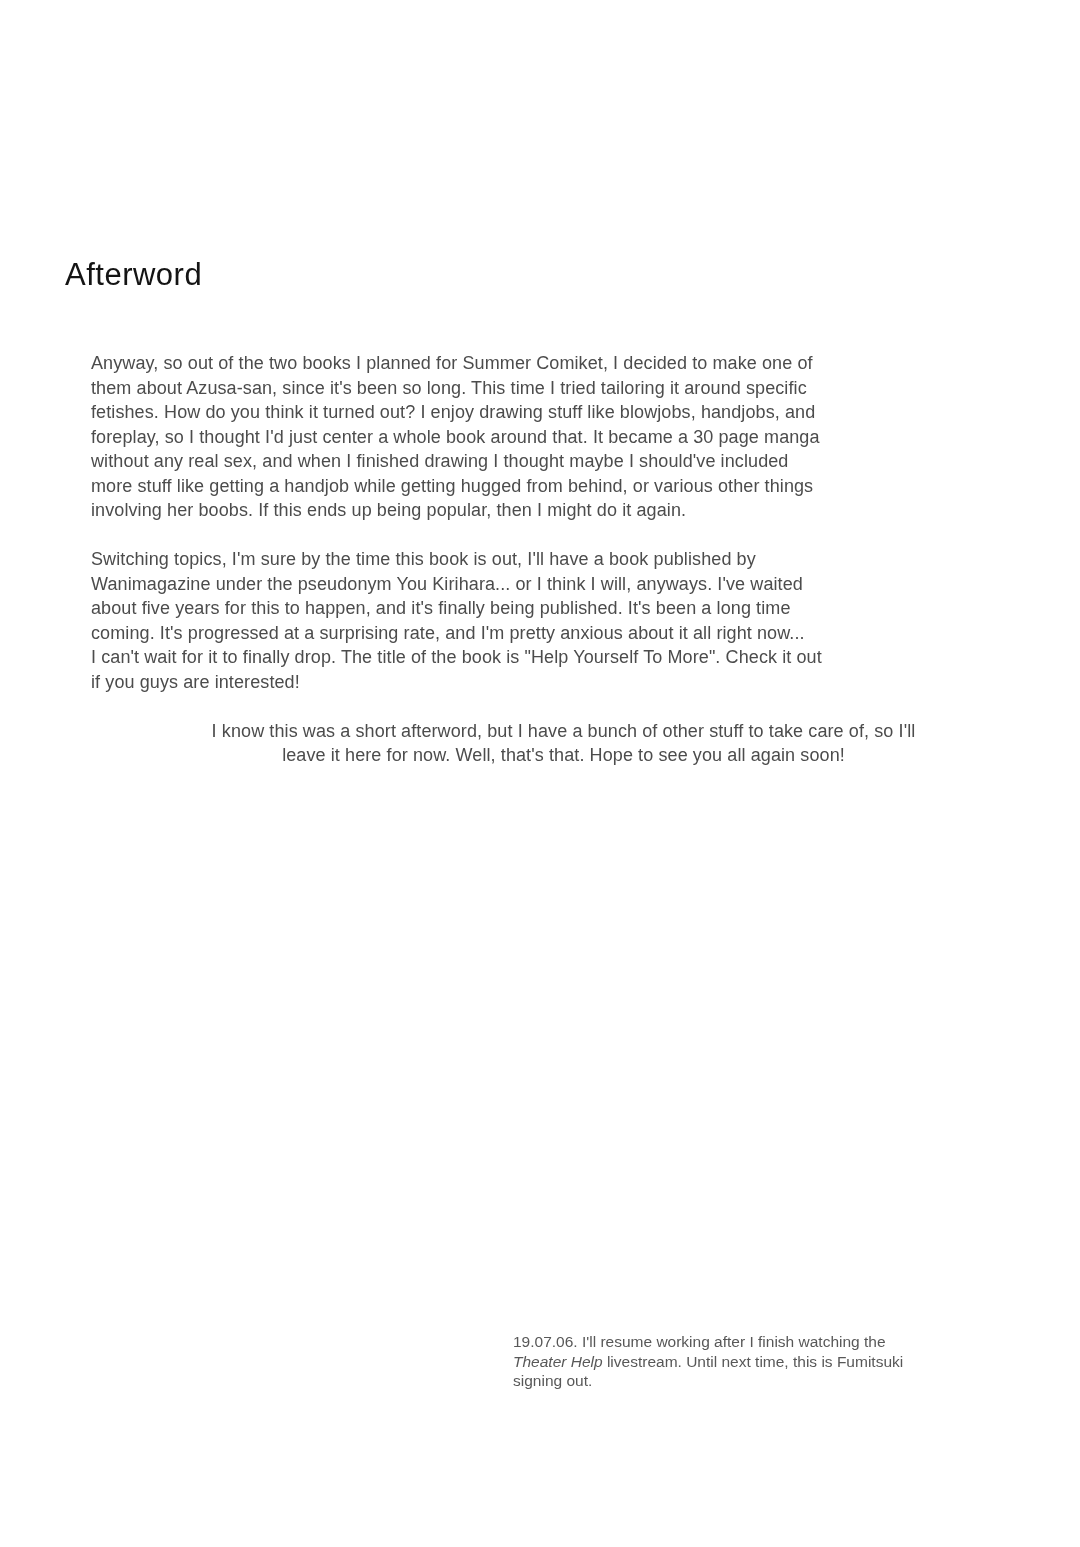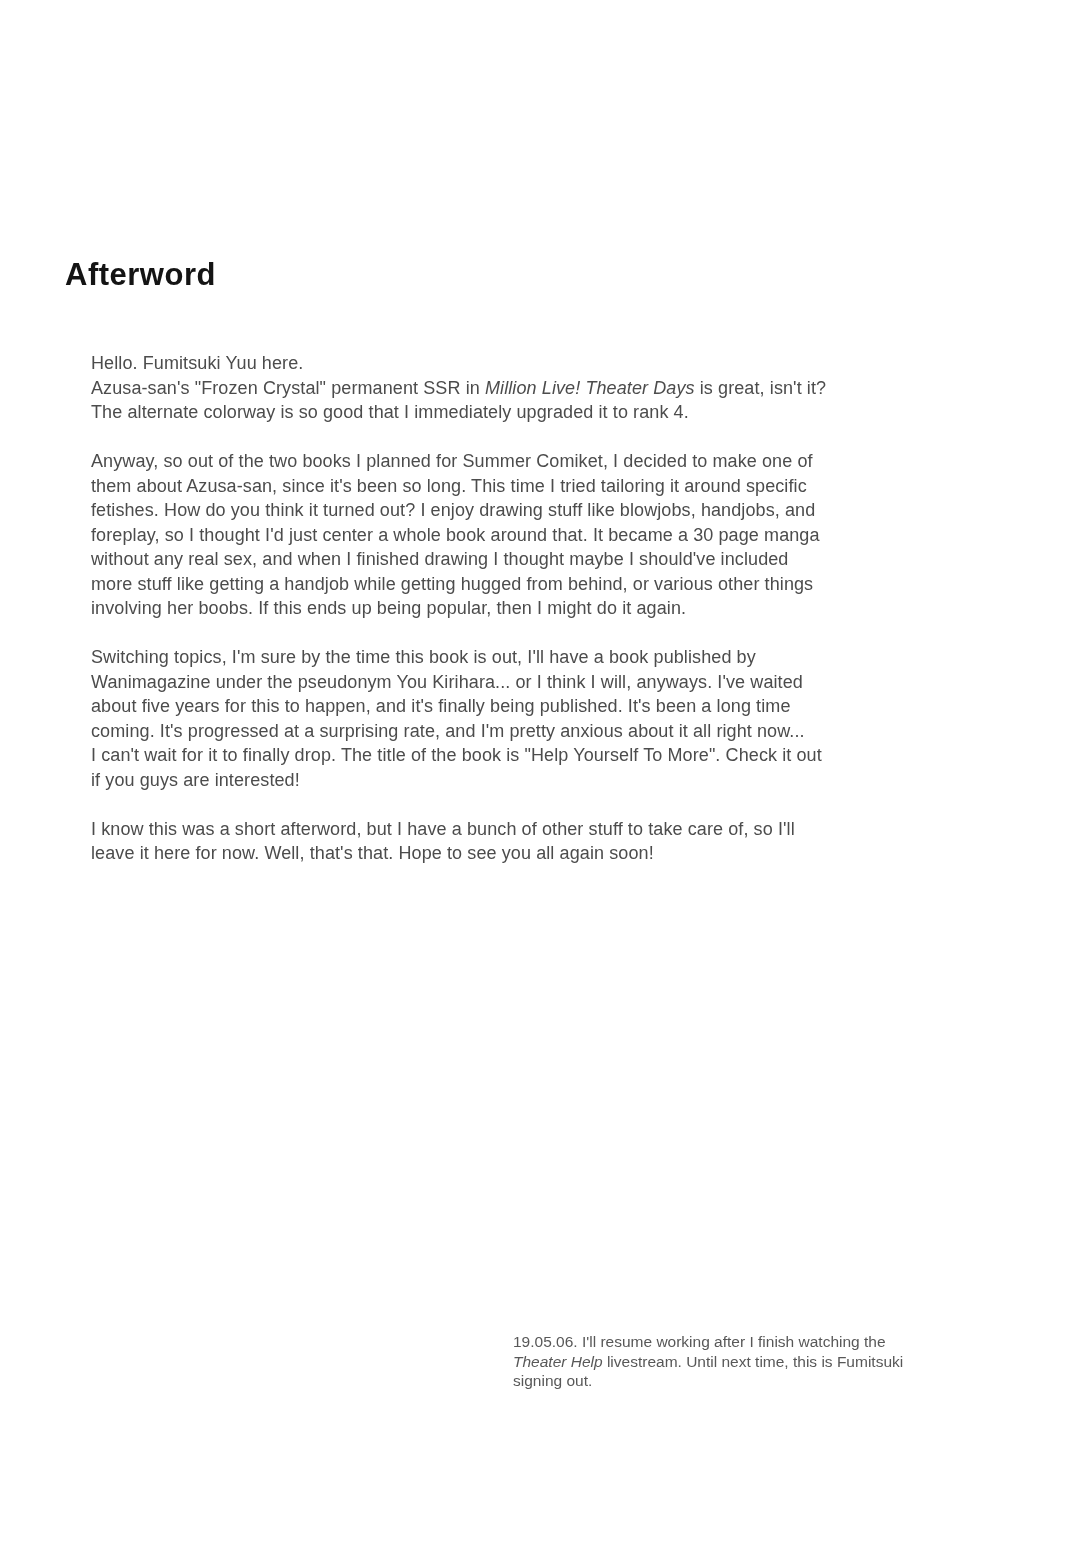--- a/index.html
+++ b/index.html
@@ -17,41 +17,42 @@
   .page {
     position: absolute;
     inset: 0;
     background: #ffffff;
   }
   .heading {
     position: absolute;
     left: 65px;
     top: 236px;
     font-size: 31px;
-    font-weight: 700;
+    font-weight: 400;
     letter-spacing: 0.5px;
     color: #141414;
     font-family: "Liberation Sans", sans-serif;
   }
   .body-text {
     position: absolute;
     left: 91px;
     top: 351px;
     width: 945px;
     color: #4c4c4c;
     font-size: 18px;
     line-height: 24.5px;
     letter-spacing: 0.1px;
   }
   .body-text p {
     margin: 0 0 24.5px 0;
     white-space: pre-line;
   }
   .body-text p:last-child {
     margin-bottom: 0;
+    text-align: center;
   }
   em {
     font-style: italic;
   }
   .footer-note {
     position: absolute;
     left: 513px;
     top: 1332px;
     width: 460px;
     color: #585858;
@@ -60,36 +61,33 @@
     white-space: pre-line;
   }
 </style>
 </head>
 <body>
 
 <div class="page">
   <h1 class="heading">Afterword</h1>
 
   <div class="body-text">
-      <p><span>Hello. Fumitsuki Yuu here.
-Azusa-san's "Frozen Crystal" permanent SSR in </span><em>Million Live! Theater Days</em><span> is great, isn't it?
-The alternate colorway is so good that I immediately upgraded it to rank 4.</span></p>
       <p><span>Anyway, so out of the two books I planned for Summer Comiket, I decided to make one of
 them about Azusa-san, since it's been so long. This time I tried tailoring it around specific
 fetishes. How do you think it turned out? I enjoy drawing stuff like blowjobs, handjobs, and
 foreplay, so I thought I'd just center a whole book around that. It became a 30 page manga
 without any real sex, and when I finished drawing I thought maybe I should've included
 more stuff like getting a handjob while getting hugged from behind, or various other things
 involving her boobs. If this ends up being popular, then I might do it again.</span></p>
       <p><span>Switching topics, I'm sure by the time this book is out, I'll have a book published by
 Wanimagazine under the pseudonym You Kirihara... or I think I will, anyways. I've waited
 about five years for this to happen, and it's finally being published. It's been a long time
 coming. It's progressed at a surprising rate, and I'm pretty anxious about it all right now...
 I can't wait for it to finally drop. The title of the book is "Help Yourself To More". Check it out
 if you guys are interested!</span></p>
       <p><span>I know this was a short afterword, but I have a bunch of other stuff to take care of, so I'll
 leave it here for now. Well, that's that. Hope to see you all again soon!</span></p>
     </div>
 
-  <div class="footer-note"><span>19.05.06. I'll resume working after I finish watching the
+  <div class="footer-note"><span>19.07.06. I'll resume working after I finish watching the
 </span><em>Theater Help</em><span> livestream. Until next time, this is Fumitsuki
 signing out.</span></div>
 </div>
 
 </body></html>

